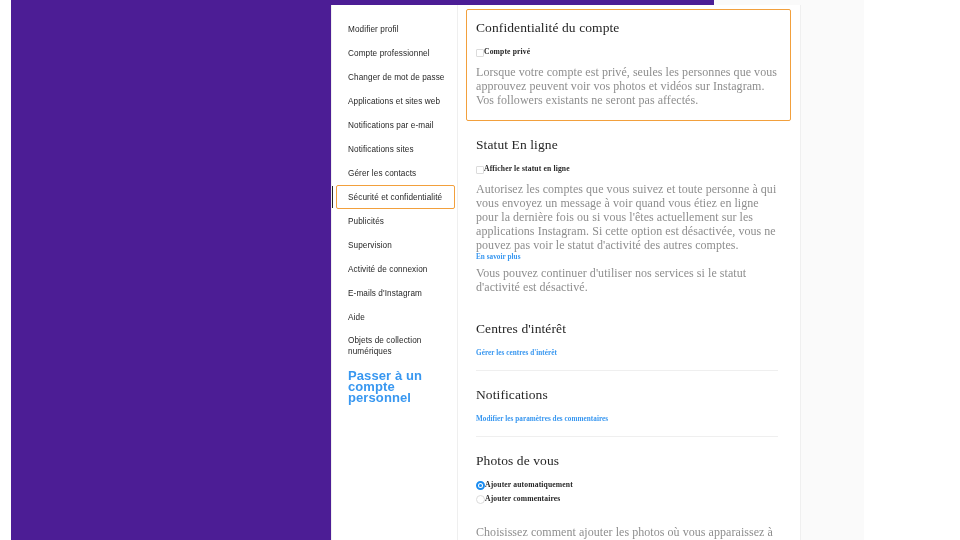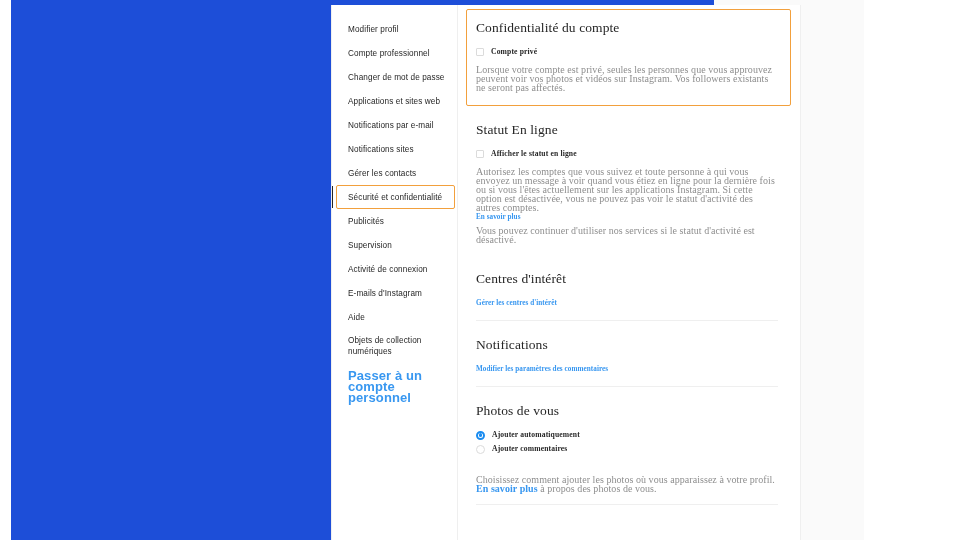--- a/index.html
+++ b/index.html
@@ -11,21 +11,21 @@
     height: 540px;
     overflow: hidden;
     background: #ffffff;
     font-family: "Liberation Sans", sans-serif;
     -webkit-font-smoothing: antialiased;
   }
   .viewport {
     position: relative;
     width: 864px;
     height: 540px;
-    background: #1d4ed8;
+    background: #4c1d95;
     overflow: hidden;
   }
   .left-white-strip {
     position: absolute;
     left: 0; top: 0;
     width: 11px; height: 540px;
     background: #ffffff;
   }
   .right-gutter {
     position: absolute;
@@ -134,23 +134,22 @@
   h2.section-title {
     font-size: 13.5px;
     font-weight: normal;
     color: #262626;
     margin: 0 0 11px 0;
     letter-spacing: 0.1px;
     line-height: 17px;
   }
   .option-row {
     display: flex;
-    align-items: center;
+    align-items: flex-end;
     margin-bottom: 8px;
-    gap: 7px;
   }
   .option-row:last-child {
     margin-bottom: 7px;
   }
   .checkbox {
     width: 8px;
     height: 8px;
     border: 1px solid #dbdbdb;
     border-radius: 1px;
     background: #fff;
@@ -193,22 +192,22 @@
     border-radius: 50%;
   }
   .option-label {
     font-size: 7.6px;
     font-weight: bold;
     color: #262626;
     letter-spacing: 0.15px;
     line-height: 10px;
   }
   .helper-text {
-    font-size: 10px;
-    line-height: 9px;
+    font-size: 12px;
+    line-height: 14px;
     color: #8e8e8e;
     margin: 0;
     letter-spacing: 0.05px;
   }
   .helper-text.tight {
     margin-top: 2px;
   }
   .inline-link {
     color: #3897f0;
     font-weight: bold;

